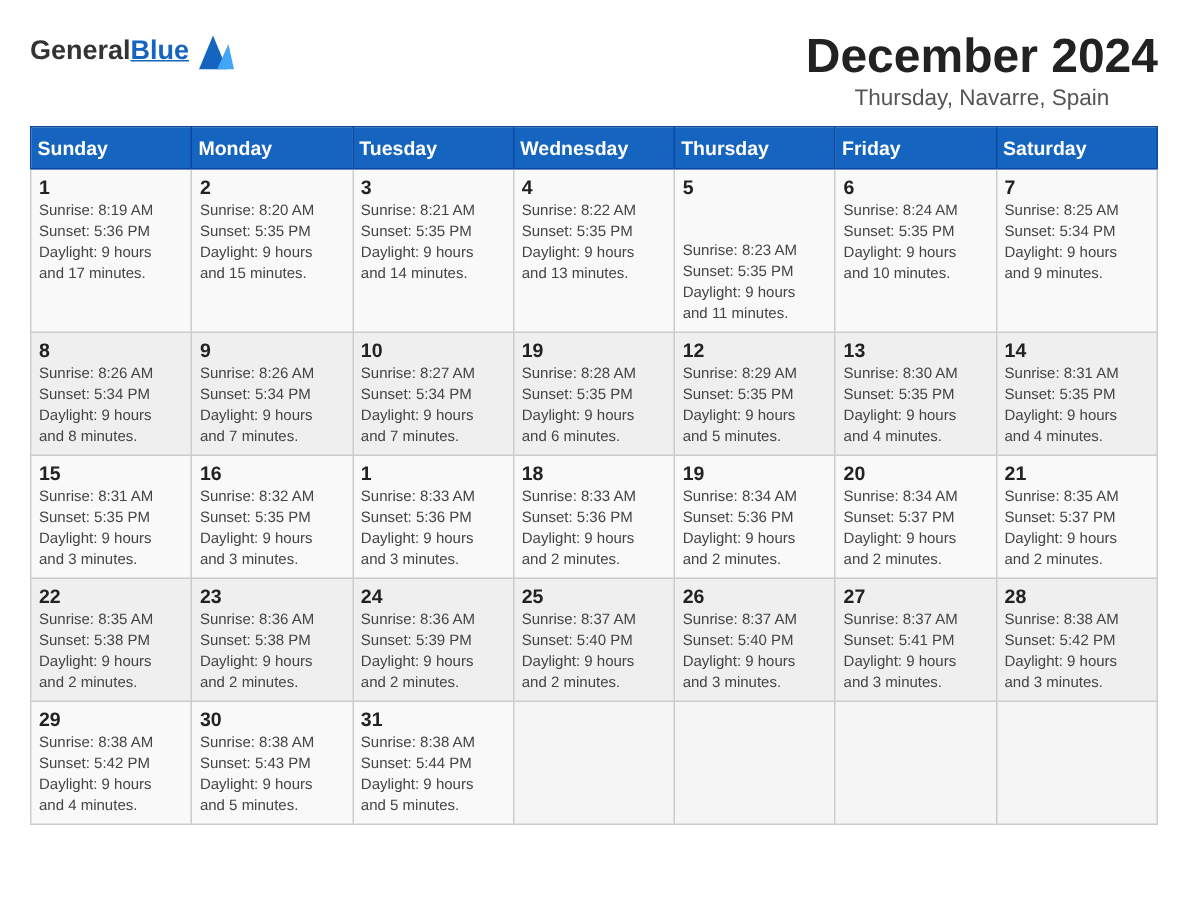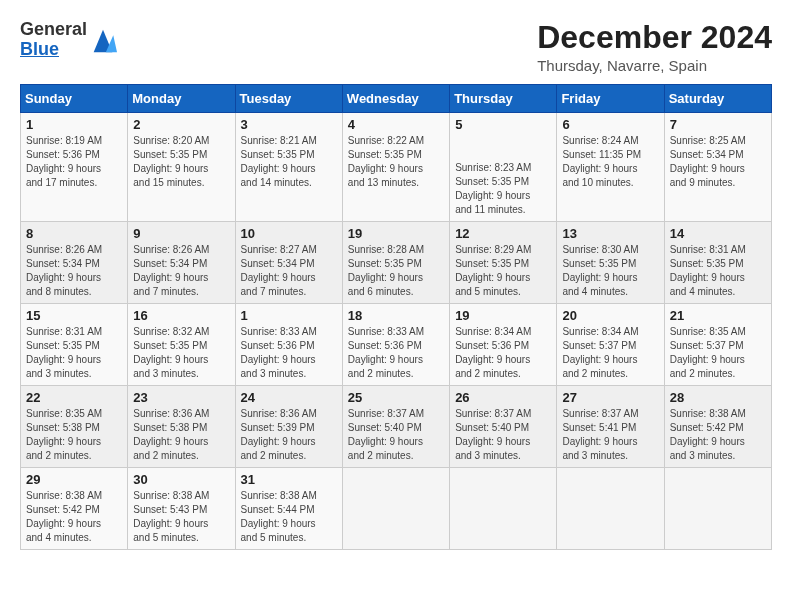--- a/index.html
+++ b/index.html
@@ -21,41 +21,40 @@
       align-items: flex-start;
       justify-content: space-between;
       margin-bottom: 10px;
     }
     .logo {
       display: flex;
       align-items: center;
     }
     .logo-text {
       display: flex;
-      flex-direction: column;
       line-height: 1.1;
     }
     .logo-general {
       font-size: 18px;
       font-weight: bold;
       color: #333;
     }
     .logo-blue {
       font-size: 18px;
       font-weight: bold;
       color: #1565c0;
       text-decoration: underline;
     }
     .logo-icon {
       width: 28px;
       height: 28px;
       margin-left: 2px;
     }
     .title-block {
-      text-align: left;
+      text-align: center;
       margin-left: 11px;
     }
     .main-title {
       font-size: 32px;
       font-weight: bold;
       color: #222;
       line-height: 1.1;
     }
     .subtitle {
       font-size: 15px;
@@ -172,21 +171,21 @@
           <td>
             <span class="day-num">5</span>
             <div class="day-info" style="white-space: pre-line; margin-top: 29px;">Sunrise: 8:23 AM
 Sunset: 5:35 PM
 Daylight: 9 hours
 and 11 minutes.</div>
           </td>
           <td>
             <span class="day-num">6</span>
             <div class="day-info" style="white-space: pre-line;">Sunrise: 8:24 AM
-Sunset: 11:35 PM
+Sunset: 5:35 PM
 Daylight: 9 hours
 and 10 minutes.</div>
           </td>
           <td>
             <span class="day-num">7</span>
             <div class="day-info" style="white-space: pre-line;">Sunrise: 8:25 AM
 Sunset: 5:34 PM
 Daylight: 9 hours
 and 9 minutes.</div>
           </td>

